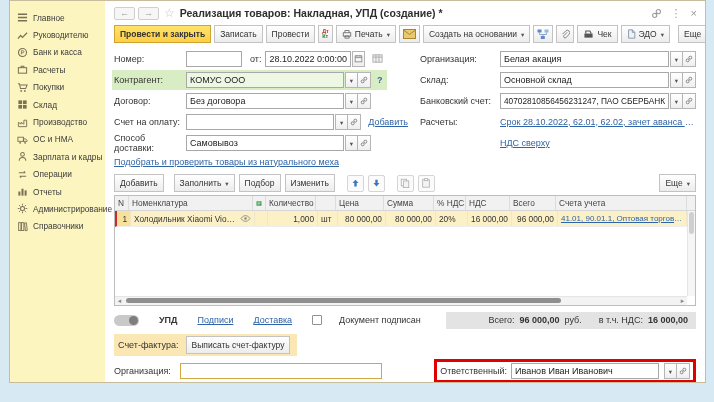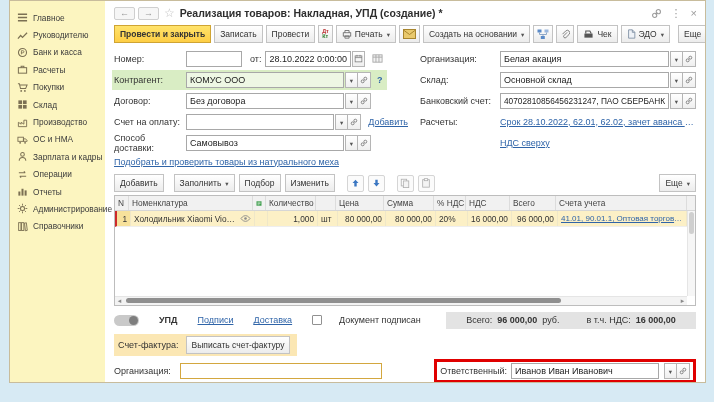--- a/index.html
+++ b/index.html
@@ -92,21 +92,21 @@
   .hthumb { height:5px; background:#8f8f8f; border-radius:3px; width:76%; margin:0 2px; cursor:grab; }
 
   
   .f-row1 { display:flex; align-items:center; padding:6px 9px 0 9px; gap:20px; height:24px; }
   .toggle { width:25px; height:11px; border-radius:6px; background:#c9c9c9; position:relative; cursor:pointer; flex-shrink:0; }
   .knob { position:absolute; right:1px; top:1px; width:9px; height:9px; border-radius:50%; background:#7e7e7e; }
   .updlbl { font-weight:700; font-size:9px; }
   .cb { width:10px; height:10px; border:1px solid #919191; background:#fff; border-radius:1px; cursor:pointer; flex-shrink:0; }
   .cblbl { font-size:9px; margin-left:-3px; }
   .totalsbar { margin-left:auto; background:#e3e3e3; height:17px; display:flex; align-items:center;
-    gap:5px; padding:0 8px; font-size:9px; min-width:250px; justify-content:center; }
+    gap:5px; padding:0 8px; font-size:9px; min-width:250px; justify-content:flex-end; }
   .totalsbar b { font-weight:700; }
   .f-row2 { padding:5px 9px 0 9px; height:25px; }
   .sf-strip { display:inline-flex; align-items:center; background:#fbe7b4; padding:2px 7px 2px 4px; gap:7px; }
   .f-row3 { display:flex; align-items:center; padding:6px 9px 0 9px; height:28px; }
   .comment-inp { width:202px; border:1px solid #d3a73f; height:16px; background:#fff; padding:0 3px; font-size:9px; }
   .resp-box { margin-left:auto; display:flex; align-items:center; border:3px solid #e00000; padding:1px 3px; gap:4px; background:#fff; }
 </style>
 </head>
 <body>
 
@@ -545,21 +545,21 @@
         </span>
       <span class="updlbl">УПД</span>
       <span class="link">Подписи</span>
       <span class="link">Доставка</span>
       <span class="cb"></span>
       <span class="cblbl">Документ подписан</span>
       <span class="totalsbar">
         <span>Всего:</span>
         <b>96 000,00</b>
         <span>руб.</span>
-        <span style="margin-left:22px">в т.ч. НДС:</span>
+        <span style="margin-left:12px">в т.ч. НДС:</span>
         <b>16 000,00</b>
       </span>
     </div>
 
     <div class="f-row2">
       <span class="sf-strip">
         <span class="flabel">Счет-фактура:</span>
         <span class="btn">
             <span>Выписать счет-фактуру</span>
           </span>

